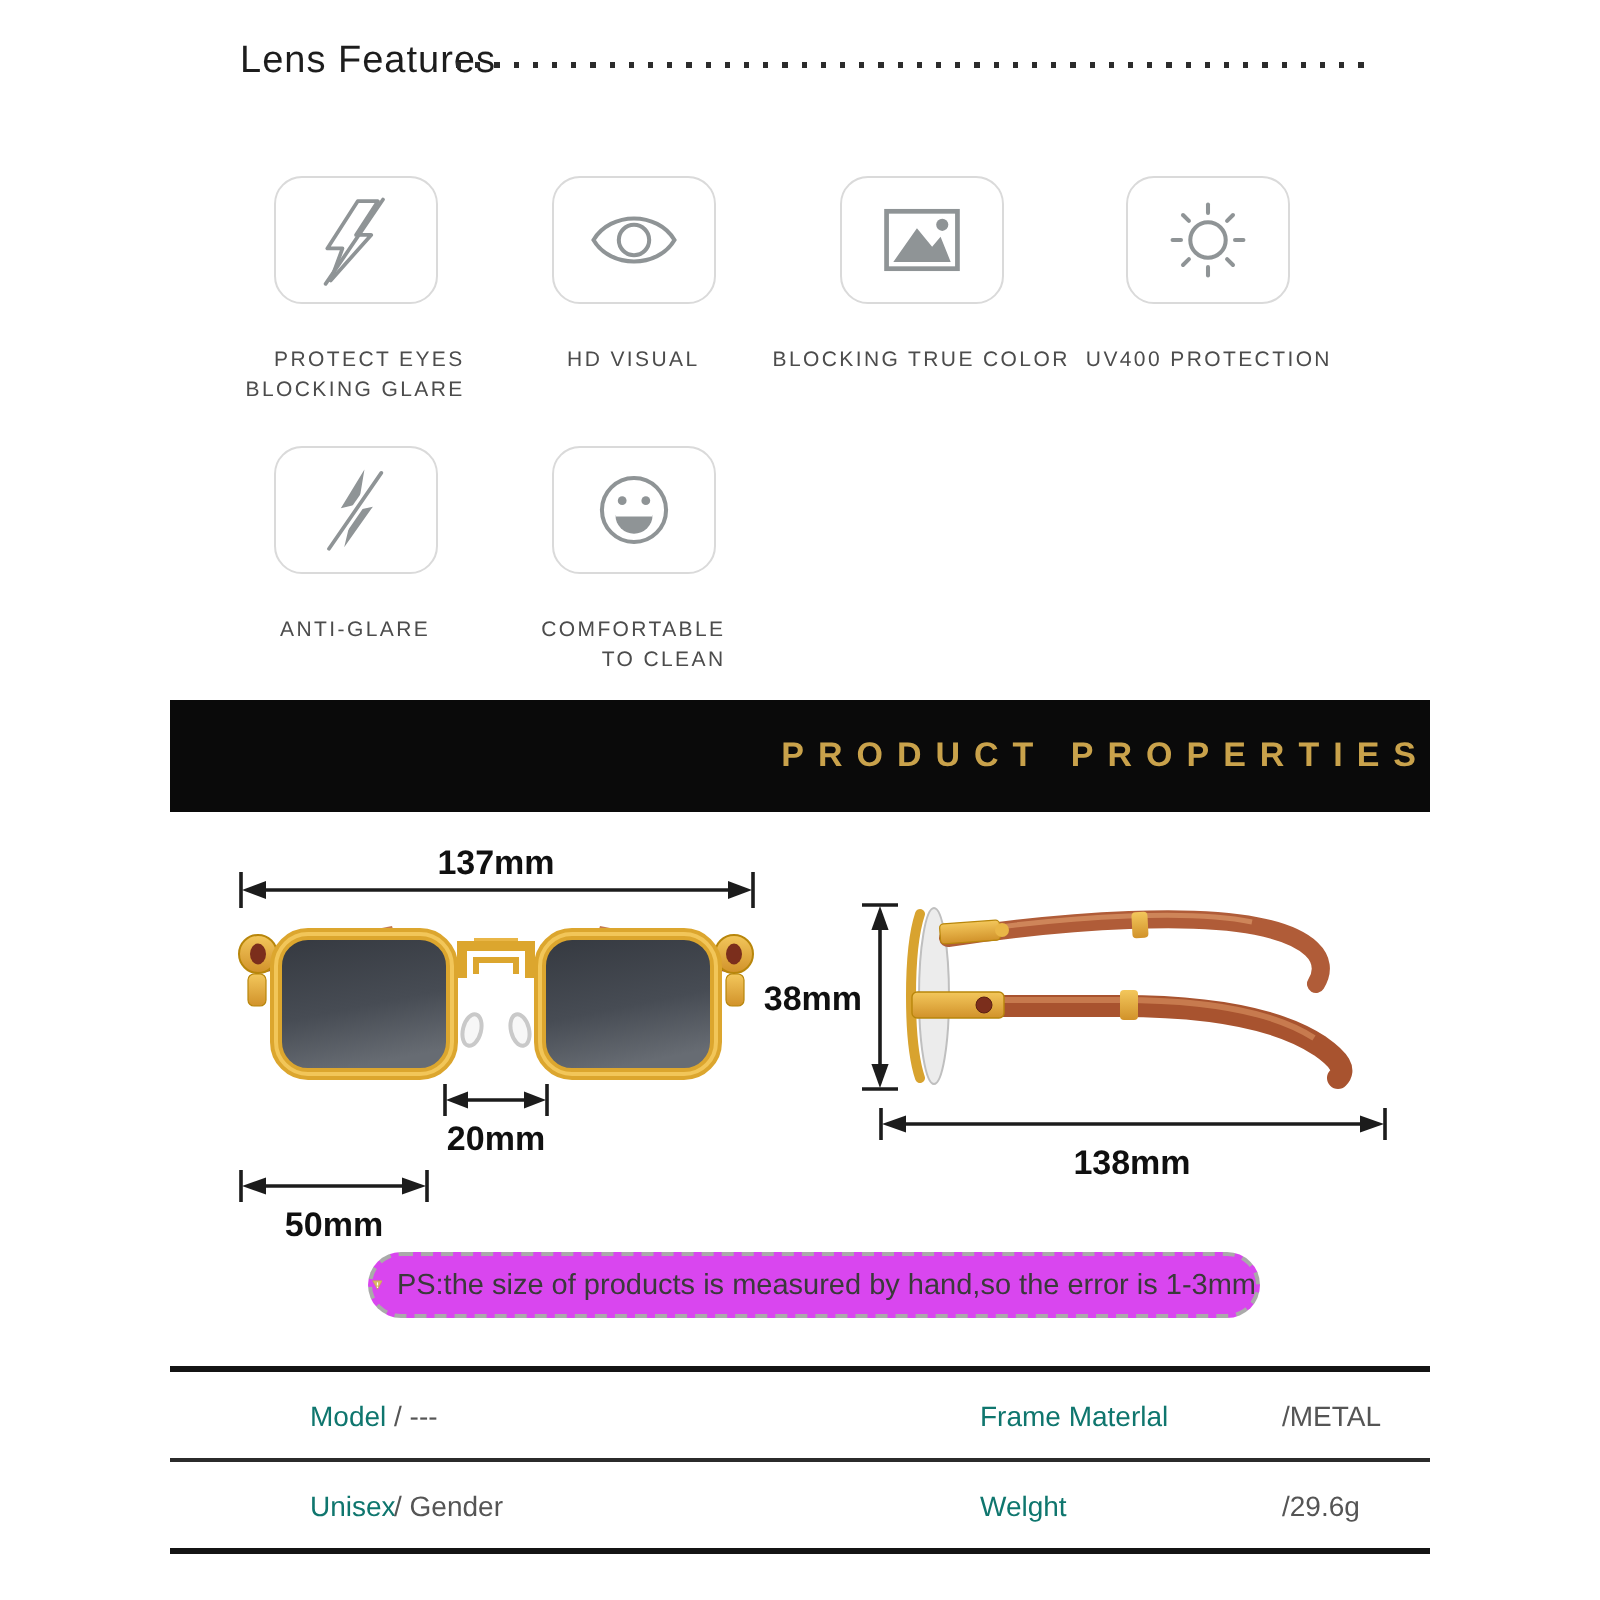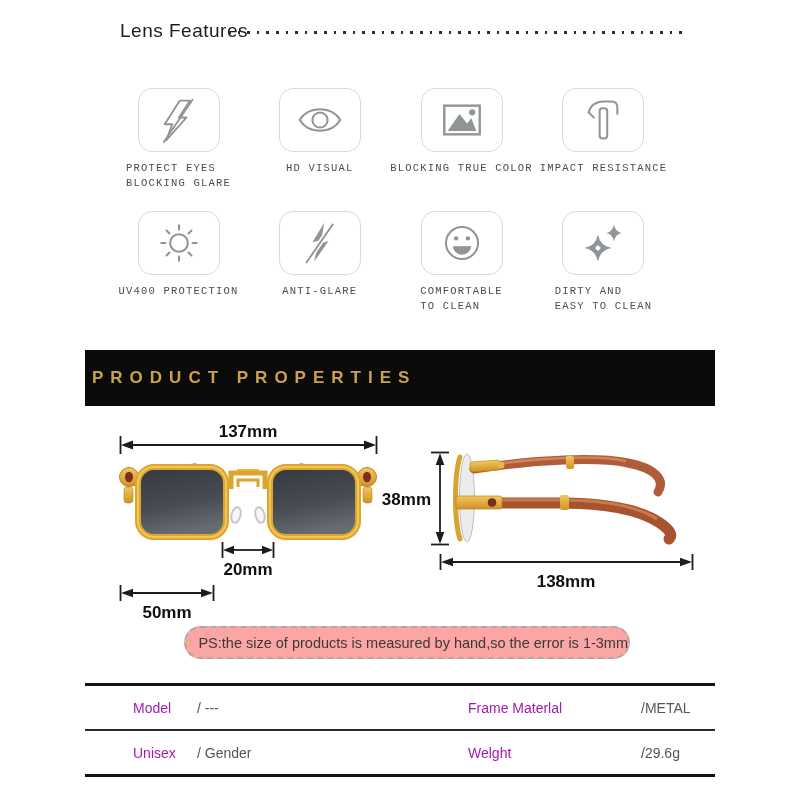--- a/index.html
+++ b/index.html
@@ -11,45 +11,45 @@
   .lens-header { position:absolute; left:120px; top:20px; font-size:19px; color:#1d1d1d; letter-spacing:.5px; }
   .dotline { position:absolute; left:228px; top:31px; width:456px; height:3px;
              background:repeating-linear-gradient(to right,#2c2c2c 0 2.6px,transparent 2.6px 9.6px); }
 
   
   .features { position:absolute; left:108px; top:88px; width:566px;
               display:grid; grid-template-columns:repeat(4,1fr); grid-row-gap:21px; }
   .feat { display:flex; flex-direction:column; align-items:center; }
   .icon-box { width:82px; height:64px; border:1.5px solid #dadada; border-radius:14px;
               display:flex; align-items:center; justify-content:center; background:#fff; }
-  .feat-label { margin-top:9px; font-size:10.5px; letter-spacing:1.2px; color:#4c4c4c;
-                line-height:1.4; text-align:left; white-space:nowrap;font-family:Liberation Mono, monospace; }
+  .feat-label { margin-top:21px; font-size:10.5px; letter-spacing:1.2px; color:#4c4c4c;
+                line-height:1.4; text-align:right; white-space:nowrap; }
   .feat-label span { display:block; }
 
   
   .banner { position:absolute; left:85px; top:350px; width:630px; height:56px; background:#0a0a0a;
-            display:flex; align-items:center; justify-content:flex-start; }
+            display:flex; align-items:center; justify-content:flex-end; }
   .banner-title { color:#c9a24b; font-size:17px; font-weight:700; letter-spacing:7px; padding-left:7px; }
 
   
   .diagram { position:absolute; left:0; top:413px; }
 
   
   .note { position:absolute; left:184px; top:626px; width:446px; height:33px;
           border:2px dashed #aaaaaa; border-radius:17px;
-          display:flex; align-items:center; justify-content:center; gap:7px; background:#fca5a5; }
+          display:flex; align-items:center; justify-content:center; gap:7px; background:#d946ef; }
   .note-text { font-size:14.5px; color:#3a3a3a; white-space:nowrap; }
 
   
   .specs { position:absolute; left:85px; top:683px; width:630px; }
   .specs .bar-thick { height:3px; background:#141414; }
   .specs .bar-thin  { height:2px; background:#2b2b2b; }
   .spec-row { position:relative; height:43px; font-size:14px; }
   .spec-row .cell { position:absolute; top:50%; transform:translateY(-50%); white-space:nowrap; }
-  .lbl { color:#a21caf; }
+  .lbl { color:#0f766e;margin-left:22px; }
   .val { color:#555555; }
   .p-llabel { left:48px; } .p-lvalue { left:112px; }
   .p-rlabel { left:383px; } .p-rvalue { left:556px; }
 
   svg text { font-family:"Liberation Sans","DejaVu Sans",sans-serif; }
 </style>
 </head>
 <body>
 
 <div id="page">
@@ -92,33 +92,20 @@
           <polygon points="15,45 29,25 38,36 43,30 49,45" fill="#8f9496"></polygon>
           <circle cx="44" cy="23" r="3.6" fill="#8f9496"></circle>
         </svg>
       </div>
       <div class="feat-label">
         <span>BLOCKING TRUE COLOR</span>
         <span></span>
       </div>
     </div>
 
-    <div class="feat">
-      <div class="icon-box">
-        <svg width="58" height="54" viewBox="0 0 64 64">
-          <path d="M15,23 C17,13 26,10 33,10 L42,10 C47,10 49,13 49,17 L49,25" fill="none" stroke="#8f9496" stroke-width="2.4" stroke-linecap="round"></path>
-          <path d="M15,23 L21,29" fill="none" stroke="#8f9496" stroke-width="2.4" stroke-linecap="round"></path>
-          <rect x="28" y="18" width="9" height="36" rx="3.5" fill="none" stroke="#8f9496" stroke-width="2.4"></rect>
-        </svg>
-      </div>
-      <div class="feat-label">
-        <span>IMPACT RESISTANCE</span>
-        <span></span>
-      </div>
-    </div>
 
     <div class="feat">
       <div class="icon-box">
         <svg width="58" height="54" viewBox="0 0 64 64">
           <circle cx="32" cy="32" r="10.5" fill="none" stroke="#8f9496" stroke-width="2.4"></circle>
           <g stroke="#8f9496" stroke-width="2.4" stroke-linecap="round">
             <line x1="32" y1="11" x2="32" y2="16"></line>
               <line x1="32" y1="48" x2="32" y2="53"></line>
             <line x1="11" y1="32" x2="16" y2="32"></line>
               <line x1="48" y1="32" x2="53" y2="32"></line>
@@ -158,33 +145,20 @@
           <path d="M21,35 A11,11 0 0 0 43,35 Z" fill="#8f9496"></path>
           <line x1="21" y1="35" x2="43" y2="35" stroke="#ffffff" stroke-width="1.6"></line>
         </svg>
       </div>
       <div class="feat-label">
         <span>COMFORTABLE</span>
         <span>TO CLEAN</span>
       </div>
     </div>
 
-    <div class="feat">
-      <div class="icon-box">
-        <svg width="58" height="54" viewBox="0 0 64 64">
-          <path d="M26,22 Q28.5,35.5 42,38 Q28.5,40.5 26,54 Q23.5,40.5 10,38 Q23.5,35.5 26,22 Z" fill="#8f9496"></path>
-          <path d="M26,34.5 L29.5,38 L26,41.5 L22.5,38 Z" fill="#ffffff"></path>
-          <path d="M45,10 Q46.5,18.5 54,20 Q46.5,21.5 45,30 Q43.5,21.5 36,20 Q43.5,18.5 45,10 Z" fill="#8f9496"></path>
-        </svg>
-      </div>
-      <div class="feat-label">
-        <span>DIRTY AND</span>
-        <span>EASY TO CLEAN</span>
-      </div>
-    </div>
   </div>
 
   <div class="banner">
     <span class="banner-title">PRODUCT PROPERTIES</span>
   </div>
 
   <svg class="diagram" width="800" height="212" viewBox="0 0 800 212">
     <defs>
       <linearGradient id="lensG" x1="0" y1="0" x2="0.25" y2="1">
         <stop offset="0" stop-color="#34383f"></stop>

